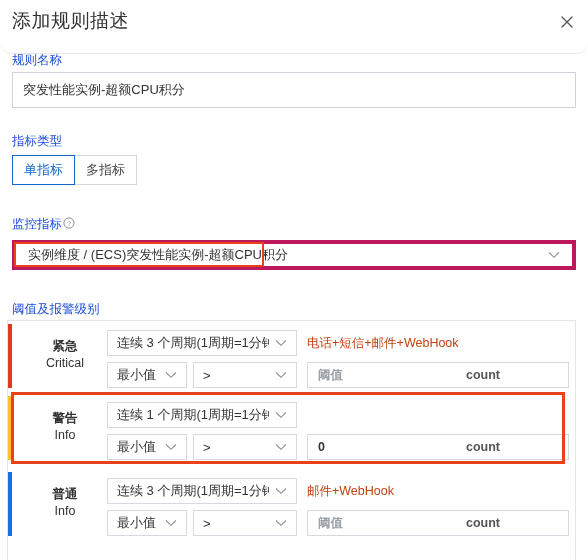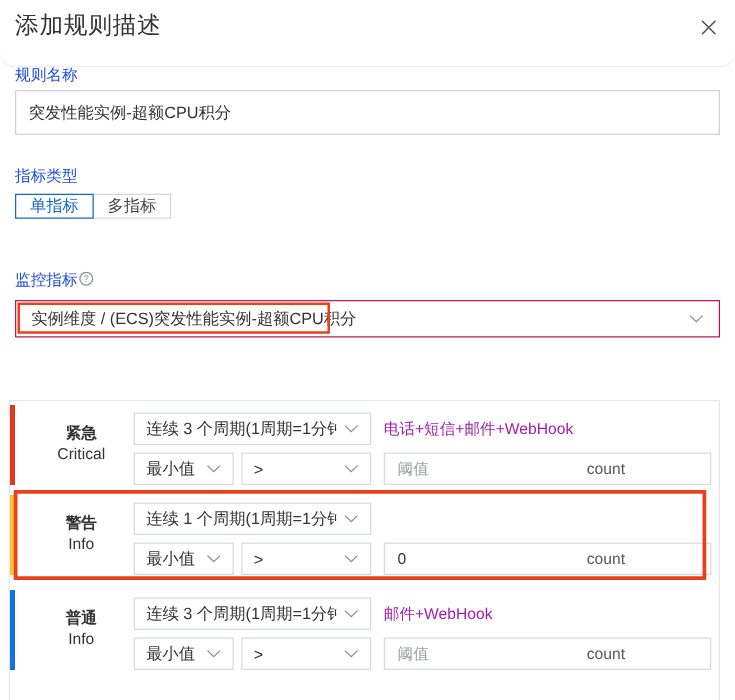--- a/index.html
+++ b/index.html
@@ -81,21 +81,21 @@
   
   .tabs {
     position: absolute;
     left: 12px;
     top: 155px;
     display: flex;
     height: 30px;
   }
   .tab {
     box-sizing: border-box;
-    height: 20px;
+    height: 30px;
     padding: 0 11px;
     display: flex;
     align-items: center;
     font-size: 13px;
     background: #ffffff;
     border: 1px solid #d4d8dd;
     color: #444444;
     cursor: pointer;
     white-space: nowrap;
   }
@@ -128,21 +128,21 @@
     margin-left: 6px;
   }
   .chev svg { display: block; }
 
   
   .metric-select {
     left: 12px;
     top: 240px;
     width: 564px;
     height: 30px;
-    border: 1px solid #be185d;
+    border: 4px solid #be185d;
     padding: 0 12px;
   }
   .metric-highlight {
     position: absolute;
     left: 14px;
     top: 242px;
     width: 250px;
     height: 25px;
     border: 2px solid #e8411b;
     box-sizing: border-box;
@@ -195,21 +195,21 @@
   }
   .notify-text {
     position: absolute;
     left: 299px;
     top: 9px;
     width: 262px;
     height: 26px;
     display: flex;
     align-items: center;
     font-size: 12.5px;
-    color: #a21caf;
+    color: #c2410c;
     white-space: nowrap;
   }
   .stat-select {
     left: 99px;
     top: 41px;
     width: 80px;
     height: 26px;
   }
   .op-select {
     left: 185px;
@@ -223,20 +223,21 @@
     top: 41px;
     width: 262px;
     height: 26px;
     box-sizing: border-box;
     border: 1px solid #d6dae0;
     background: #ffffff;
     display: flex;
     align-items: center;
     padding: 0 10px;
     font-size: 12.5px;
+    font-weight: bold;
   }
   .thresh-input .val { flex: 1; }
   .thresh-input .val.ph { color: #9aa0a6; }
   .thresh-input .val.filled { color: #333333; }
   .thresh-input .unit {
     color: #555555;
     font-size: 12.5px;
     padding-right: 58px;
     text-align: center;
   }
@@ -292,20 +293,21 @@
   <div class="select metric-select">
     <span class="sel-text">实例维度 / (ECS)突发性能实例-超额CPU积分</span>
     <span class="chev">
       <svg width="12" height="8" viewBox="0 0 12 8" aria-hidden="true">
         <path d="M1 1.5 L6 6.3 L11 1.5" stroke="#8b9096" stroke-width="1.1" fill="none"></path>
       </svg>
     </span>
   </div>
   <div class="metric-highlight"></div>
 
+  <div class="field-label" style="left:12px; top:301px;">阈值及报警级别</div>
 
   <div class="threshold-box">
 
     <div class="level-row" style="top:0px;">
       <div class="level-bar" style="background:#e03a1e;"></div>
       <div class="level-name" style="top:17px;">
         <span class="cn">紧急</span>
         <span class="en">Critical</span>
       </div>
       <div class="select period-select">

